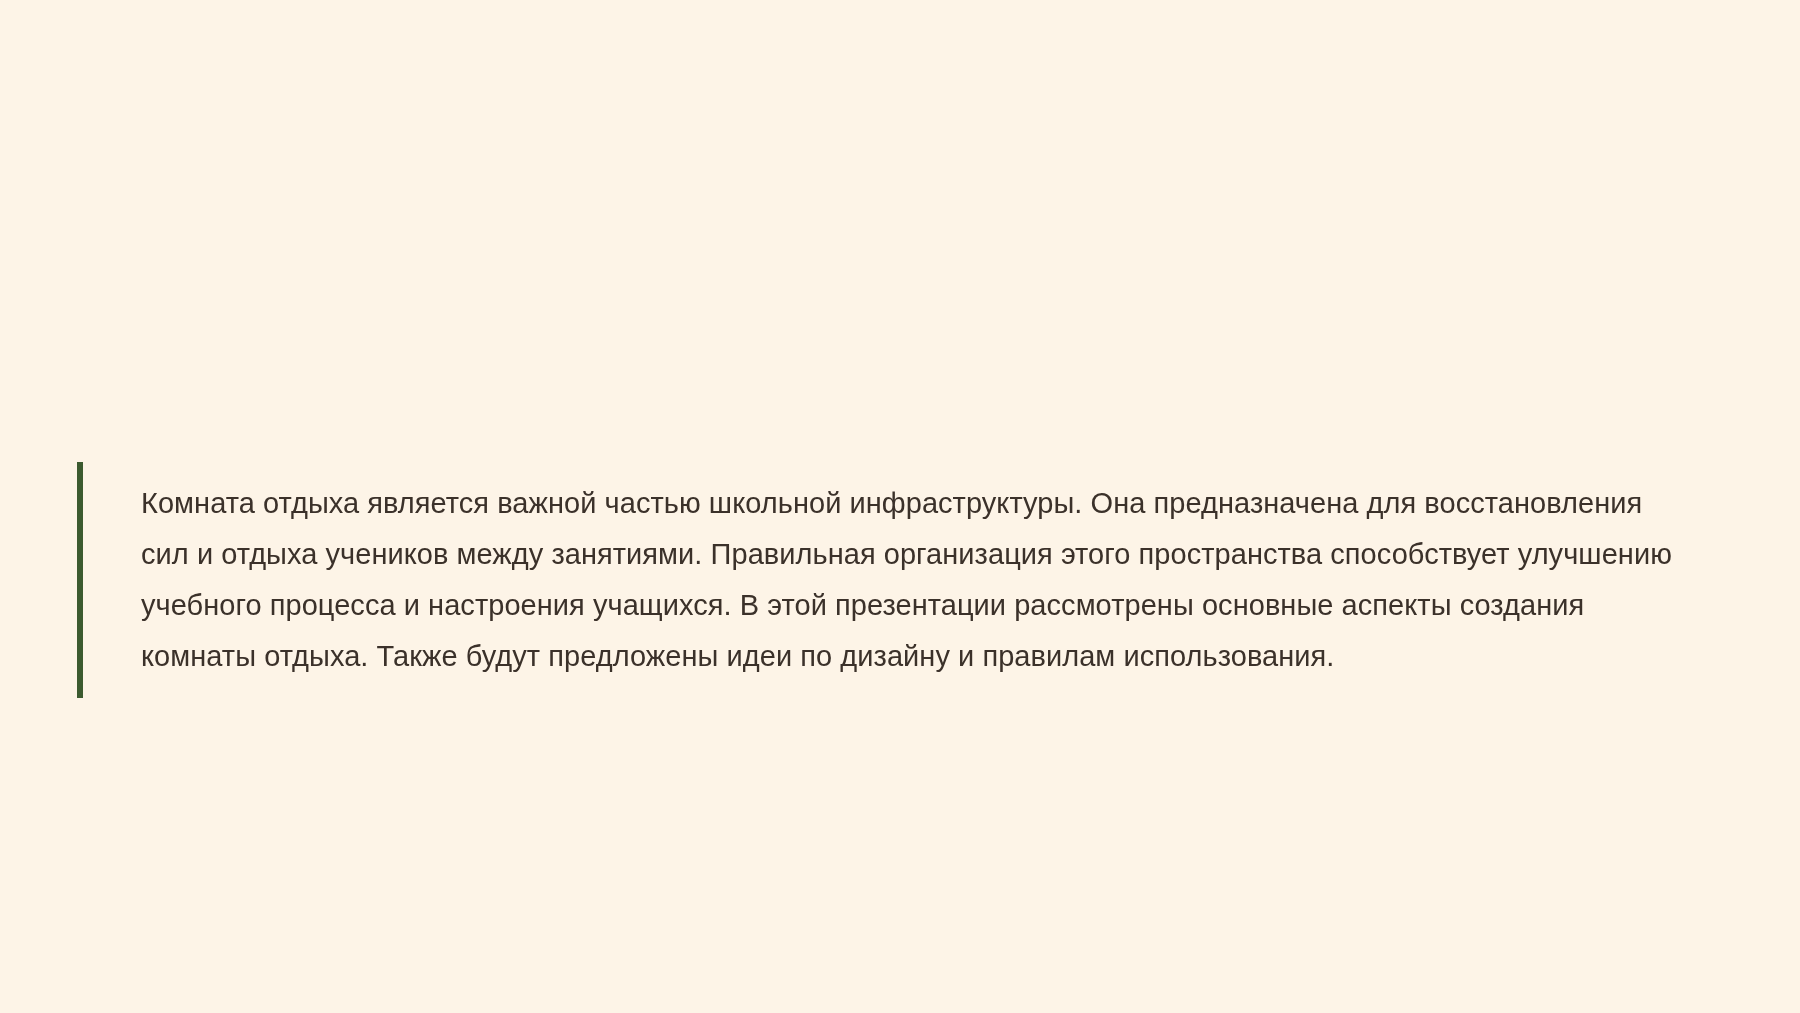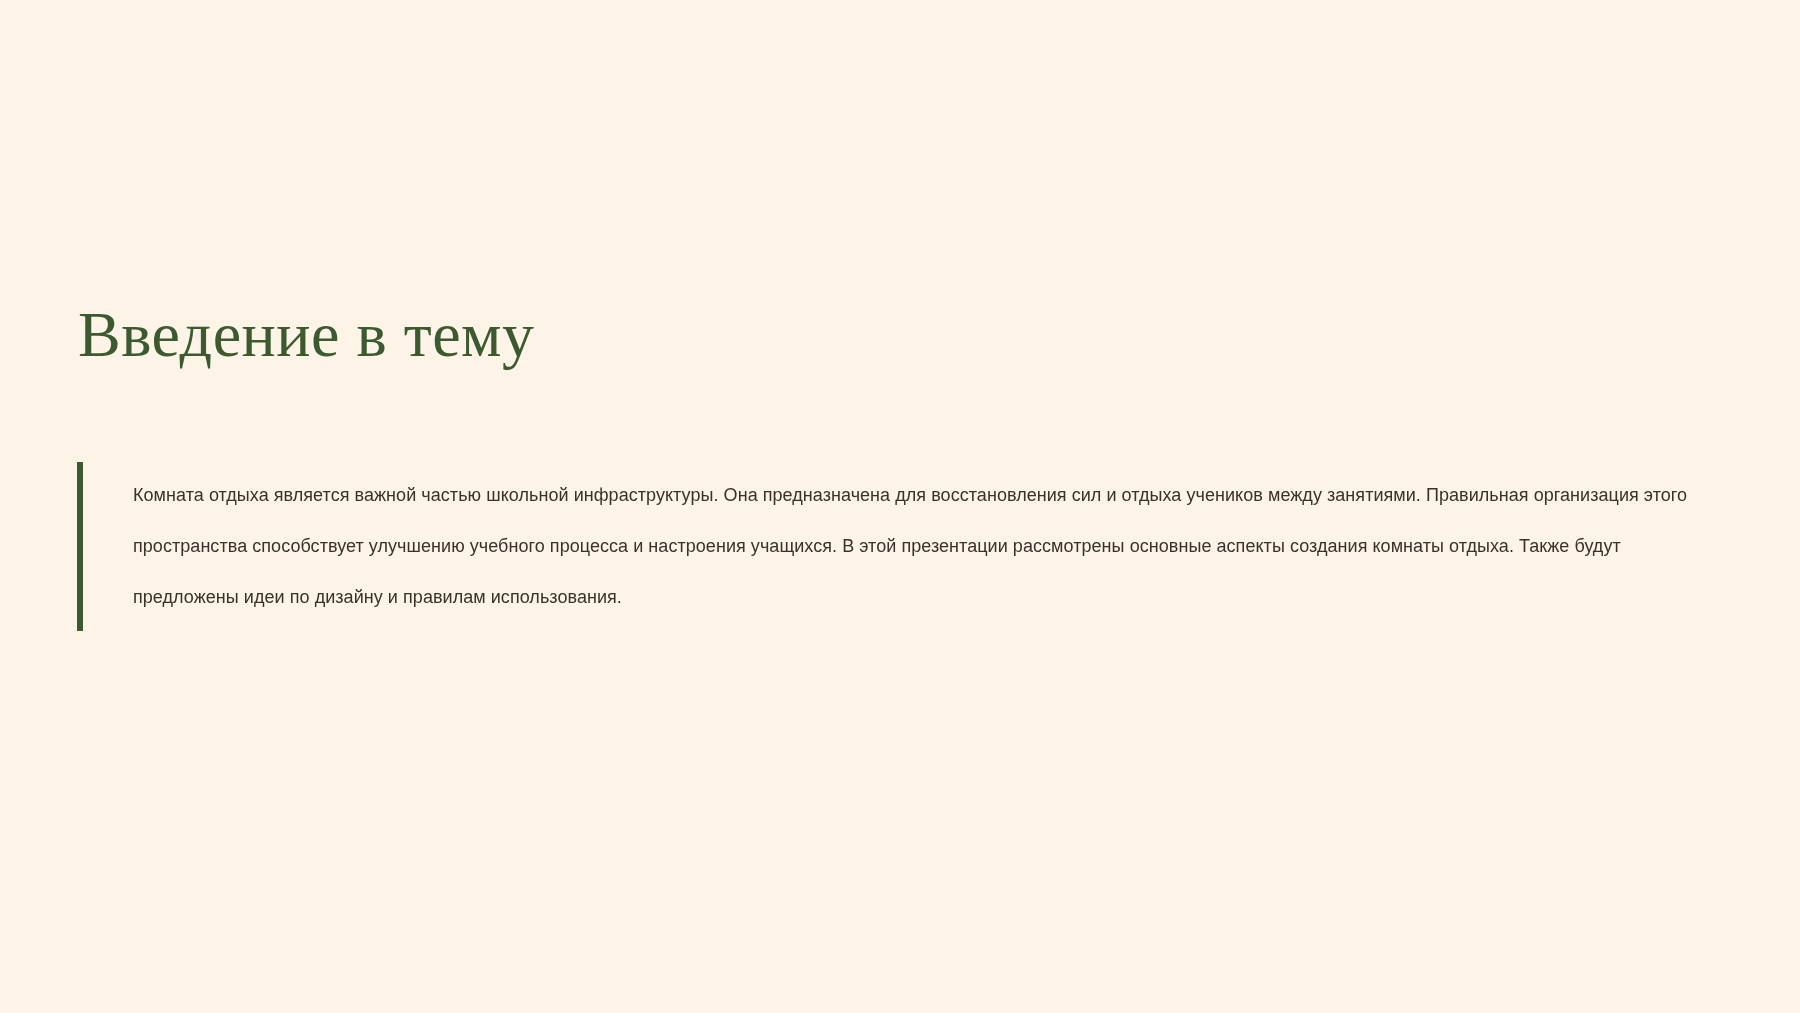--- a/index.html
+++ b/index.html
@@ -47,35 +47,34 @@
 
   .accent-bar {
     flex: 0 0 auto;
     width: 6px;
     background: #3C5A2F;
     border-radius: 0;
   }
 
   .body-text {
     flex: 1 1 auto;
-    margin: 8px;
+    margin: 16px;
     padding-left: 42px;
     font-family: "Liberation Sans", "DejaVu Sans", sans-serif;
-    font-size: 18px;
+    font-size: 29px;
     line-height: 51px;
     color: #3B312A;
     letter-spacing: 0.05px;
     text-align: left;
   }
 </style>
 </head>
 <body>
 
 <div class="slide">
 
-  <h1 class="slide-title">Введение в тему</h1>
 
   <div class="body-block">
     <div class="accent-bar"></div>
     <p class="body-text">Комната отдыха является важной частью школьной инфраструктуры. Она предназначена для восстановления сил и отдыха учеников между занятиями. Правильная организация этого пространства способствует улучшению учебного процесса и настроения учащихся. В этой презентации рассмотрены основные аспекты создания комнаты отдыха. Также будут предложены идеи по дизайну и правилам использования.</p>
   </div>
 
 </div>
 
 </body></html>

